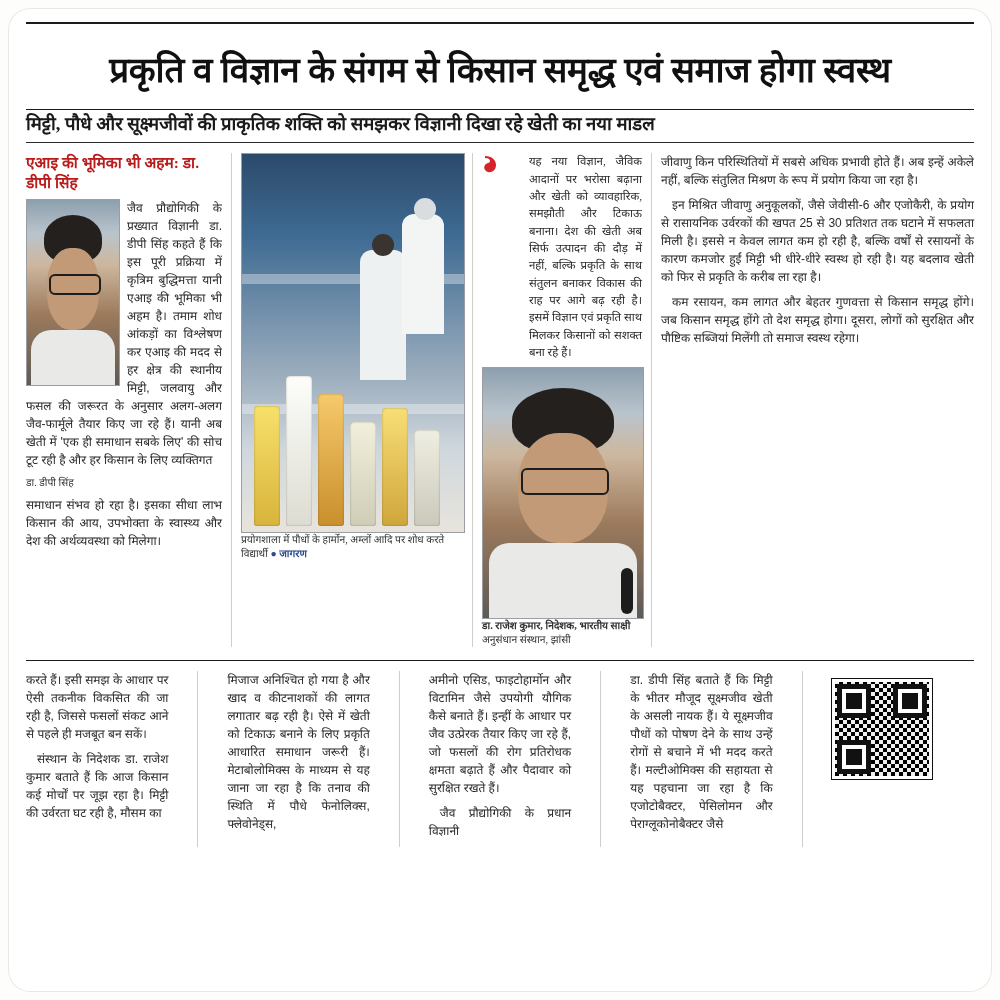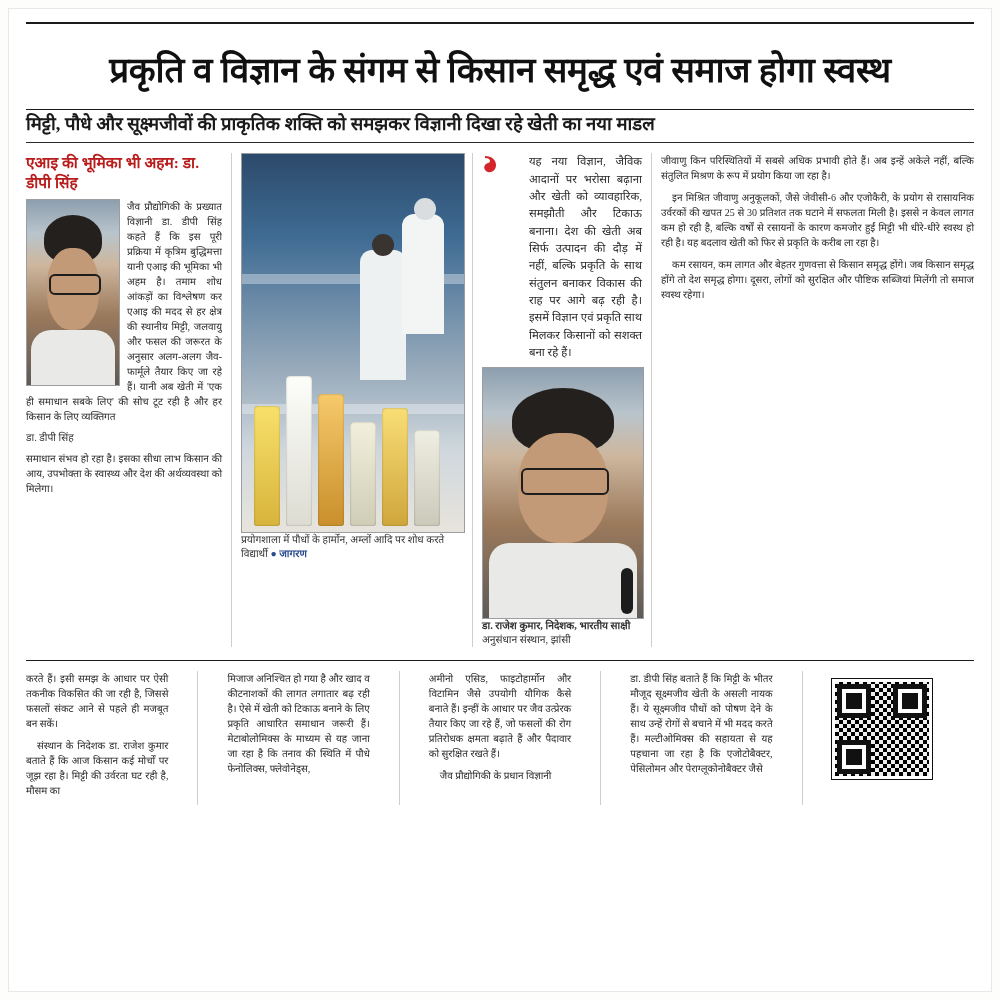--- a/index.html
+++ b/index.html
@@ -21,20 +21,21 @@
   .sheet {
     position: absolute;
     left: 8px;
     top: 8px;
     width: 984px;
     height: 984px;
     background: #ffffff;
     box-sizing: border-box;
     padding: 14px 18px 10px 18px;
     box-shadow: 0 0 0 1px #e8e8e4 inset;
+    border-radius: 22px;
   }
   .rule {
     border: 0;
     border-top: 1px solid #1b1b1b;
     margin: 0;
   }
   .rule.thick { border-top-width: 2px; }
   .rule.hair { border-top-width: 1px; }
 
   
@@ -83,25 +84,25 @@
     margin: 0 9px;
   }
   .kicker {
     font-weight: bold;
     font-size: 15.5px;
     color: #b91c1c;
     line-height: 1.25;
     margin-bottom: 7px;
   }
   .txt {
-    font-size: 10px;
+    font-size: 12px;
     line-height: 1.5;
     color: #2a2a2a;
     text-align: justify;
-    font-family: Liberation Serif, serif;
+    font-family: Liberation Sans, sans-serif;
   }
   .txt p { margin: 0 0 7px 0; text-indent: 11px; }
   .txt p.noindent { text-indent: 0; }
 
   
   .photo {
     position: relative;
     background: #b9bcc0;
     overflow: hidden;
     border: 1px solid #9a9da1;

